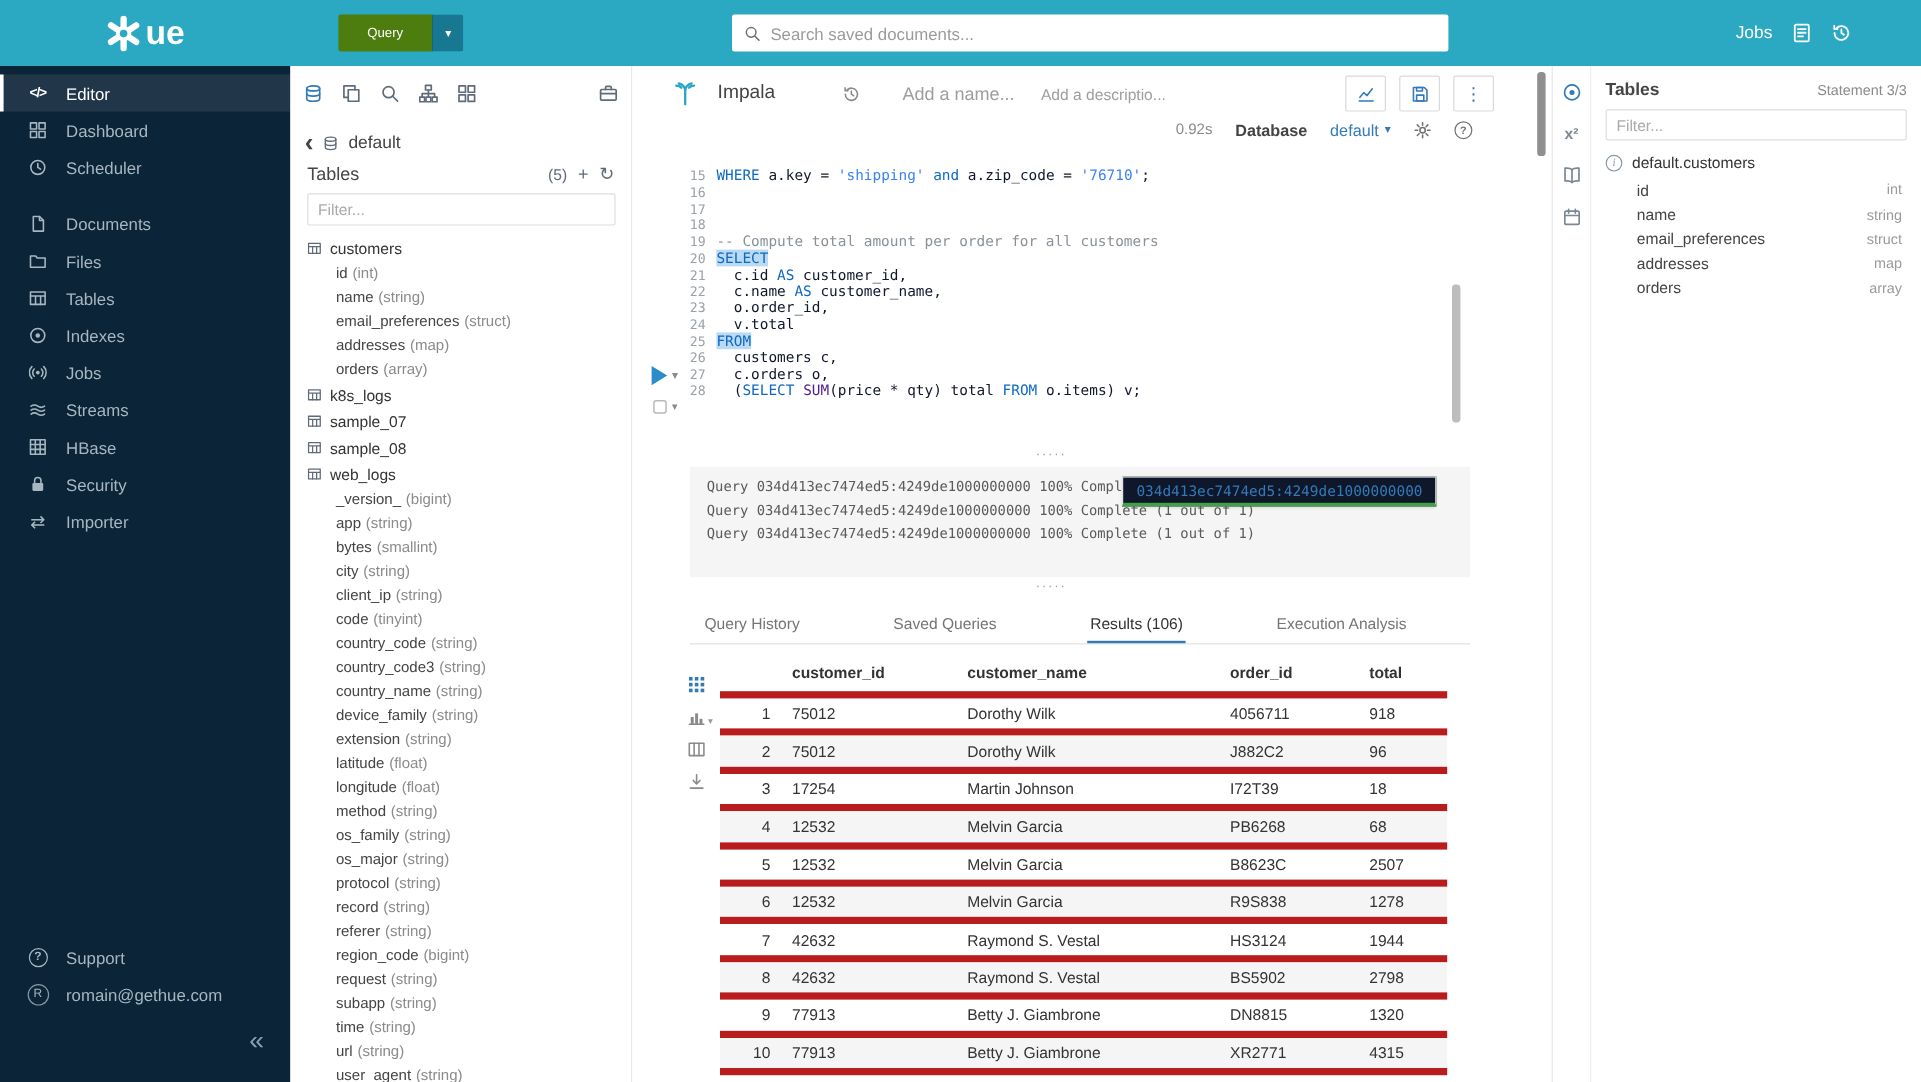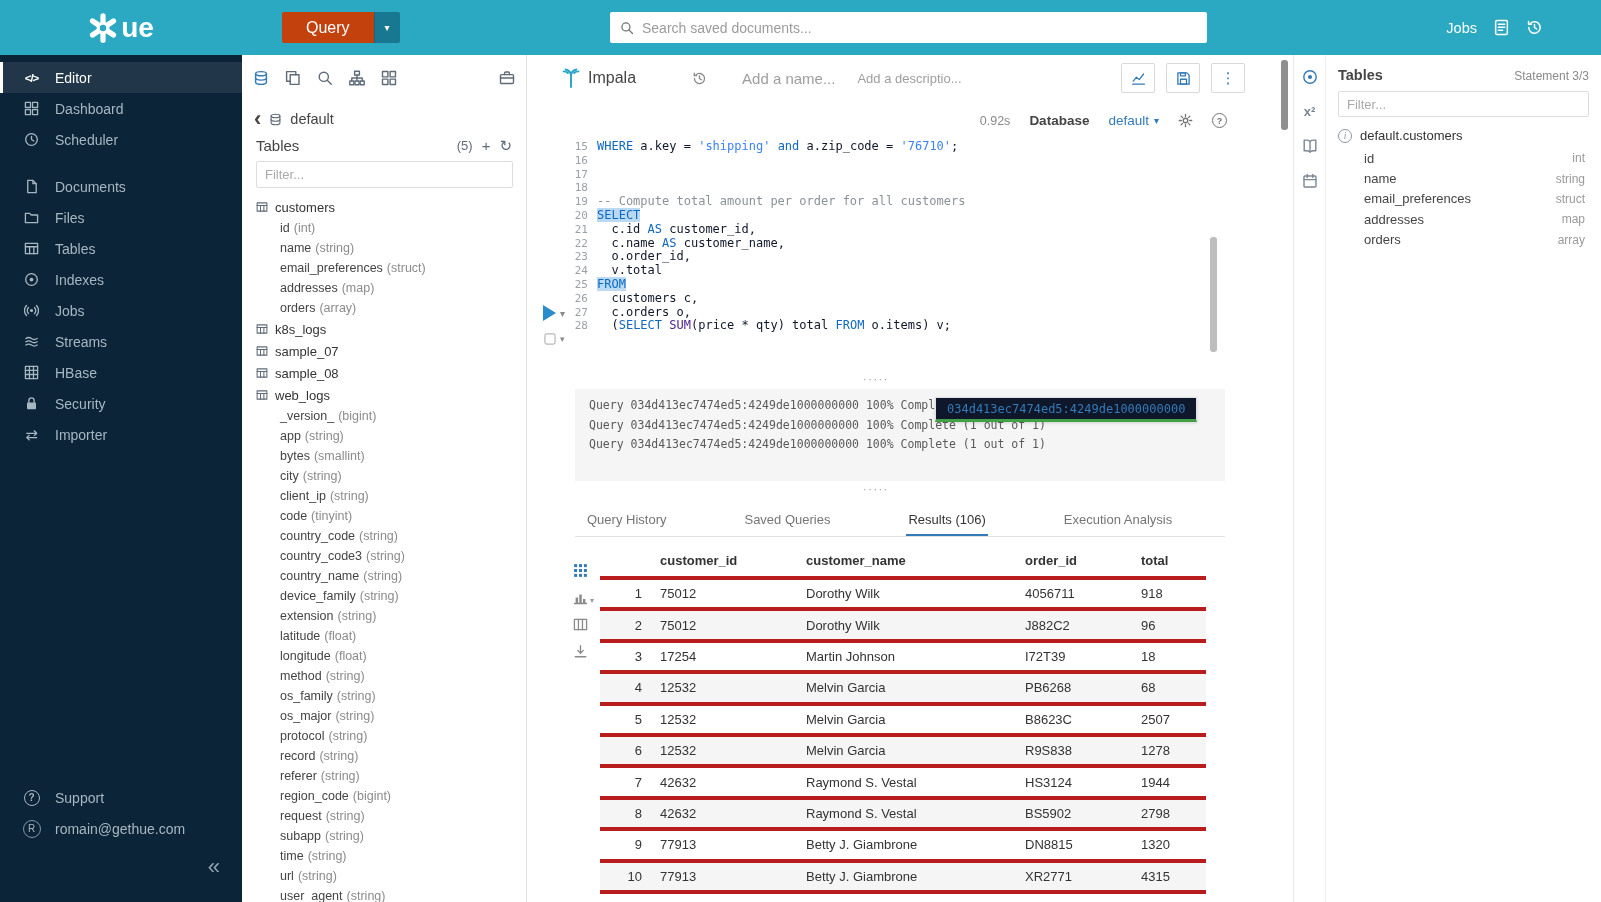--- a/index.html
+++ b/index.html
@@ -8,21 +8,21 @@
 .app{position:relative;width:1601px;height:902px;overflow:hidden}
 svg{display:block}
 .txt-ic{font-style:normal}
 
 
 .topbar{position:absolute;top:0;left:0;right:0;height:55px;background:#2BA9C2;z-index:20}
 .logo{position:absolute;left:0;top:0;width:242px;height:55px;display:flex;align-items:center;justify-content:center;gap:3px;color:#fff;cursor:pointer}
 .logo-mark{width:30px;height:30px}
 .logo-text{font-size:28px;font-weight:bold;color:#fff;letter-spacing:0}
 .query-btn-group{position:absolute;left:282px;top:12px;display:flex;height:31px}
-.query-btn{background:#c2410c;color:#fff;border:none;font-size:16px;padding:0 24px;border-radius:2px 0 0 2px;font-family:inherit;cursor:pointer}
+.query-btn{background:#4d7c0f;color:#fff;border:none;font-size:11px;padding:0 24px;border-radius:2px 0 0 2px;font-family:inherit;cursor:pointer}
 .query-caret{background:#187892;color:#fff;border:none;border-left:1px solid rgba(0,0,0,.15);width:26px;border-radius:0 2px 2px 0;font-size:10px;cursor:pointer}
 .search-wrap{position:absolute;left:610px;top:12px;width:597px;height:31px;background:#fff;border-radius:2px;display:flex;align-items:center;padding:0 10px;gap:8px}
 .search-wrap .s-ic{color:#6f6f6f;font-size:14px;display:flex}
 .search-wrap input{border:none;outline:none;flex:1;font-size:14px;font-family:inherit;color:#444;background:transparent}
 .search-wrap input::placeholder{color:#9b9b9b}
 .topbar-right{position:absolute;right:0;top:0;height:55px;display:flex;align-items:center;gap:16px;padding-right:58px;color:#fff}
 .jobs-label{font-size:14.5px;cursor:pointer}
 .tb-ic{font-size:17px;display:flex;cursor:pointer;color:#fff}
 
 
@@ -56,27 +56,27 @@
 .table-tree{margin-top:8px;padding-left:14px;overflow:hidden}
 .tree-table{display:flex;align-items:center;gap:7px;height:22px;font-size:13px;color:#333;cursor:pointer}
 .tree-ticon{color:#5F6B79;font-size:12px;display:flex}
 .tree-col{height:20px;padding-left:24px;font-size:12.5px;color:#444;display:flex;align-items:center;cursor:pointer;white-space:nowrap}
 .tree-col .ctype{color:#8b8b8b;margin-left:4px}
 
 
 .main{position:absolute;top:55px;left:527px;width:766px;bottom:0;background:#fff;overflow:hidden}
 .editor-header{display:flex;align-items:center;height:46px;padding-left:33px}
 .impala-ic{color:#29A5C8;font-size:22px;display:flex}
-.engine-name{font-size:16px;color:#454545;margin-left:6px}
+.engine-name{font-size:16px;color:#454545;margin-left:16px}
 .snippet-history{color:#8a8a8a;font-size:15px;display:flex;cursor:pointer;margin-left:56px}
 .query-name{color:#9e9e9e;font-size:15px;margin-left:35px;cursor:text;white-space:nowrap}
 .query-desc{color:#9e9e9e;font-size:13px;margin-left:22px;cursor:text;white-space:nowrap}
 .hdr-buttons{margin-left:auto;display:flex;gap:11px;margin-right:48px}
 .hdr-buttons button{width:34px;height:30px;border:1px solid #d9d9d9;background:#fff;border-radius:2px;color:#337ab7;display:flex;align-items:center;justify-content:center;font-size:15px;cursor:pointer}
-.editor-subheader{display:flex;align-items:center;justify-content:flex-end;height:39px;padding-right:66px;gap:19px}
+.editor-subheader{display:flex;align-items:flex-start;justify-content:flex-end;height:39px;padding-right:66px;gap:19px}
 .exec-time{color:#8a8a8a;font-size:12.5px}
 .db-label{color:#444;font-weight:bold;font-size:13.5px}
 .db-value{color:#337ab7;cursor:pointer;display:flex;gap:5px;align-items:center;font-size:13.5px}
 .db-value .caret{font-size:10px}
 .sub-ic{color:#737373;font-size:15px;display:flex;cursor:pointer}
 .circ-q.small{width:15px;height:15px;color:#737373;font-size:9px;cursor:pointer}
 
 .code-editor{position:absolute;top:85px;left:0;width:698px;height:240px;cursor:text}
 .code-lines{font-family:"DejaVu Sans Mono","Liberation Mono",monospace;font-size:12px;line-height:13.8px}
 .code-line{display:flex;height:13.8px;white-space:pre}
@@ -106,21 +106,21 @@
 
 .result-tabs{position:absolute;left:48px;top:448px;width:650px;display:flex;border-bottom:1px solid #e2e2e2;height:34px}
 .tab{font-size:13px;color:#757575;padding:9px 2px 0 2px;margin-left:10px;margin-right:64px;cursor:pointer;white-space:nowrap}
 .tab.active{color:#333;border-bottom:2px solid #337ab7}
 
 .results-toolbar{position:absolute;left:46px;top:508px;display:flex;flex-direction:column;gap:12px;color:#8a8a8a}
 .rt-ic{font-size:15px;display:flex;align-items:flex-end;gap:2px;cursor:pointer}
 .rt-ic.active{color:#337ab7}
 .rt-caret{font-size:8px;color:#9a9a9a}
 .results-table{position:absolute;left:73px;top:490px;width:606px}
-.rt-row{display:grid;grid-template-columns:60px 146px 219px 116px 1fr;border-bottom:4px solid #b91c1c;align-items:center}
+.rt-row{display:grid;grid-template-columns:60px 146px 219px 116px 1fr;border-bottom:6px solid #b91c1c;align-items:center}
 .rt-head .cell{font-weight:bold;font-size:13px;padding:8px 0}
 .rt-body .rt-row{height:31.4px}
 .rt-body .rt-row:nth-child(even){background:#f5f5f5}
 .cell{font-size:13px;color:#333;padding-right:6px;overflow:hidden;white-space:nowrap}
 .cell.c0{text-align:right;padding-right:18px}
 
 
 .right-strip{position:absolute;top:55px;right:276px;width:32px;bottom:0;background:#fff;border-left:1px solid #e8e8e8;display:flex;flex-direction:column;align-items:center;padding-top:14px;gap:19px;color:#7b8793}
 .rs-ic{font-size:16px;display:flex;cursor:pointer}
 .rs-ic.active{color:#337ab7}

